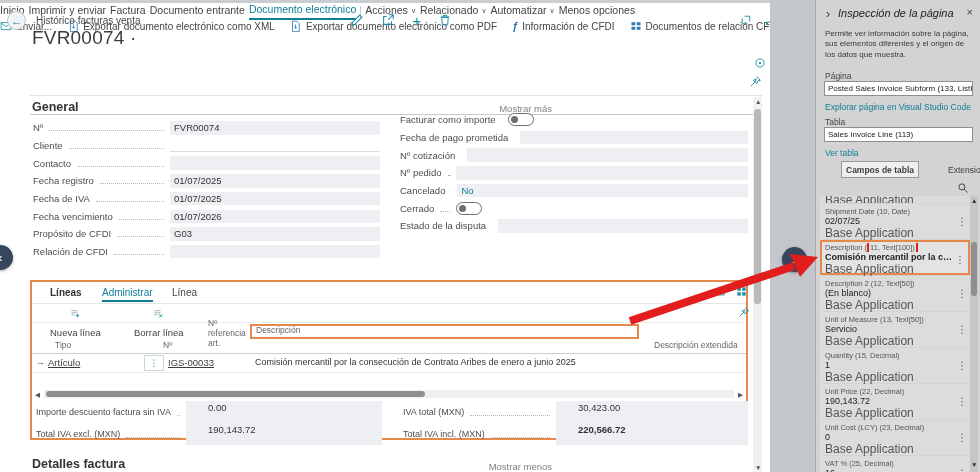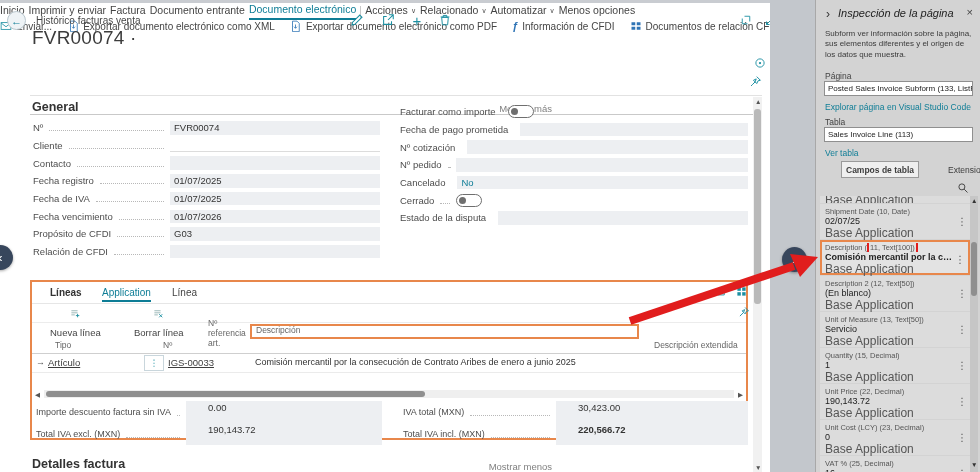--- a/index.html
+++ b/index.html
@@ -34,21 +34,21 @@
   #pin-top { left:749px; top:72px; width:13px; height:13px; color:#1b8fa1; }
   #bar-div { left:30px; top:92px; width:732px; height:1px; background:#e2e2e2; }
 
   
   .sect-h { font-size:12.5px; font-weight:bold; color:#333; }
   #gen-title { left:32px; top:97px; }
   #gen-more { right:218px; top:100px; font-size:9.5px; color:#808080; cursor:pointer; }
   #gen-rule { left:30px; top:111px; width:732px; height:1px; background:#c9c9c9; }
   .fcol { display:flex; flex-direction:column; }
   #gen-left { left:33px; top:116px; width:347px; }
-  #gen-right { left:400px; top:100px; width:348px; }
+  #gen-right { left:400px; top:108px; width:348px; }
   .frow { height:17.7px; display:flex; align-items:center; }
   .flabel { font-size:9.5px; color:#4d4d4d; white-space:nowrap; }
   .leader { flex:1; border-bottom:1px dotted #b8b8b8; margin:0 6px; height:1px; transform:translateY(3px); }
   .vbox { background:#edeff2; font-size:9.5px; color:#333; height:13.5px; line-height:13.5px; padding:0 4px;
     overflow:hidden; white-space:nowrap; }
   #gen-left .vbox { width:210px; }
   #gen-right .vbox, #gen-right .vslot { width:292px; }
   .vbox.white { background:#fff; box-shadow:inset 0 -1px 0 #dcdcdc; }
   .vbox.linkval { color:#0e7d96; cursor:pointer; }
   .vslot { height:13.5px; display:flex; align-items:center; }
@@ -334,21 +334,21 @@
       </div>
     <div class="frow">
         <span class="flabel">Estado de la disputa</span>
         <span class="leader"></span>
         <span class="vbox"></span>
       </div>
   </div>
 
   <div id="lines-card" class="abs">
     <span class="ltab cap" style="left:18px">Líneas</span>
-    <span class="ltab active" style="left:70px">Application</span>
+    <span class="ltab active" style="left:70px">Administrar</span>
     <span class="ltab" style="left:140px">Línea</span>
     <span class="abs" style="left:684px;top:4px;color:#1b8fa1">
       <svg width="11" height="11" viewBox="0 0 16 16" fill="none" stroke="currentColor" stroke-width="1.3">
           <path d="M6.5 4H3v9h9V9.5"></path>
           <path d="M9 2h5v5M13.6 2.4L8 8"></path>
         </svg>
       </span>
     <span class="abs" style="left:704px;top:4px;color:#1b8fa1">
       <svg width="11" height="11" viewBox="0 0 16 16" fill="currentColor">
           <rect x="2" y="2" width="5" height="5"></rect>
@@ -442,21 +442,21 @@
     <span>‹</span>
   </div>
 <div id="nav-right" class="abs navcirc">
     <span>›</span>
   </div>
 
 <div id="panel" class="abs">
   <span id="insp-chev" class="p">›</span>
   <span id="insp-title" class="p">Inspección de la página</span>
   <span id="insp-close" class="p">×</span>
-  <p id="insp-intro" class="p">Subform ver información sobre la página, sus elementos diferentes y el origen de los datos que muestra.</p>
+  <p id="insp-intro" class="p">Permite ver información sobre la página, sus elementos diferentes y el origen de los datos que muestra.</p>
 
   <span class="p plabel" style="left:9px;top:71px">Página</span>
   <div class="p pbox" style="left:8px;top:81px">Posted Sales Invoice Subform (133, ListPart)</div>
   <span class="p plink" style="left:9px;top:102px">Explorar página en Visual Studio Code</span>
 
   <span class="p plabel" style="left:9px;top:117px">Tabla</span>
   <div class="p pbox" style="left:8px;top:127px">Sales Invoice Line (113)</div>
   <span class="p plink" style="left:9px;top:148px">Ver tabla</span>
 
   <div id="insp-tabs" class="p">

